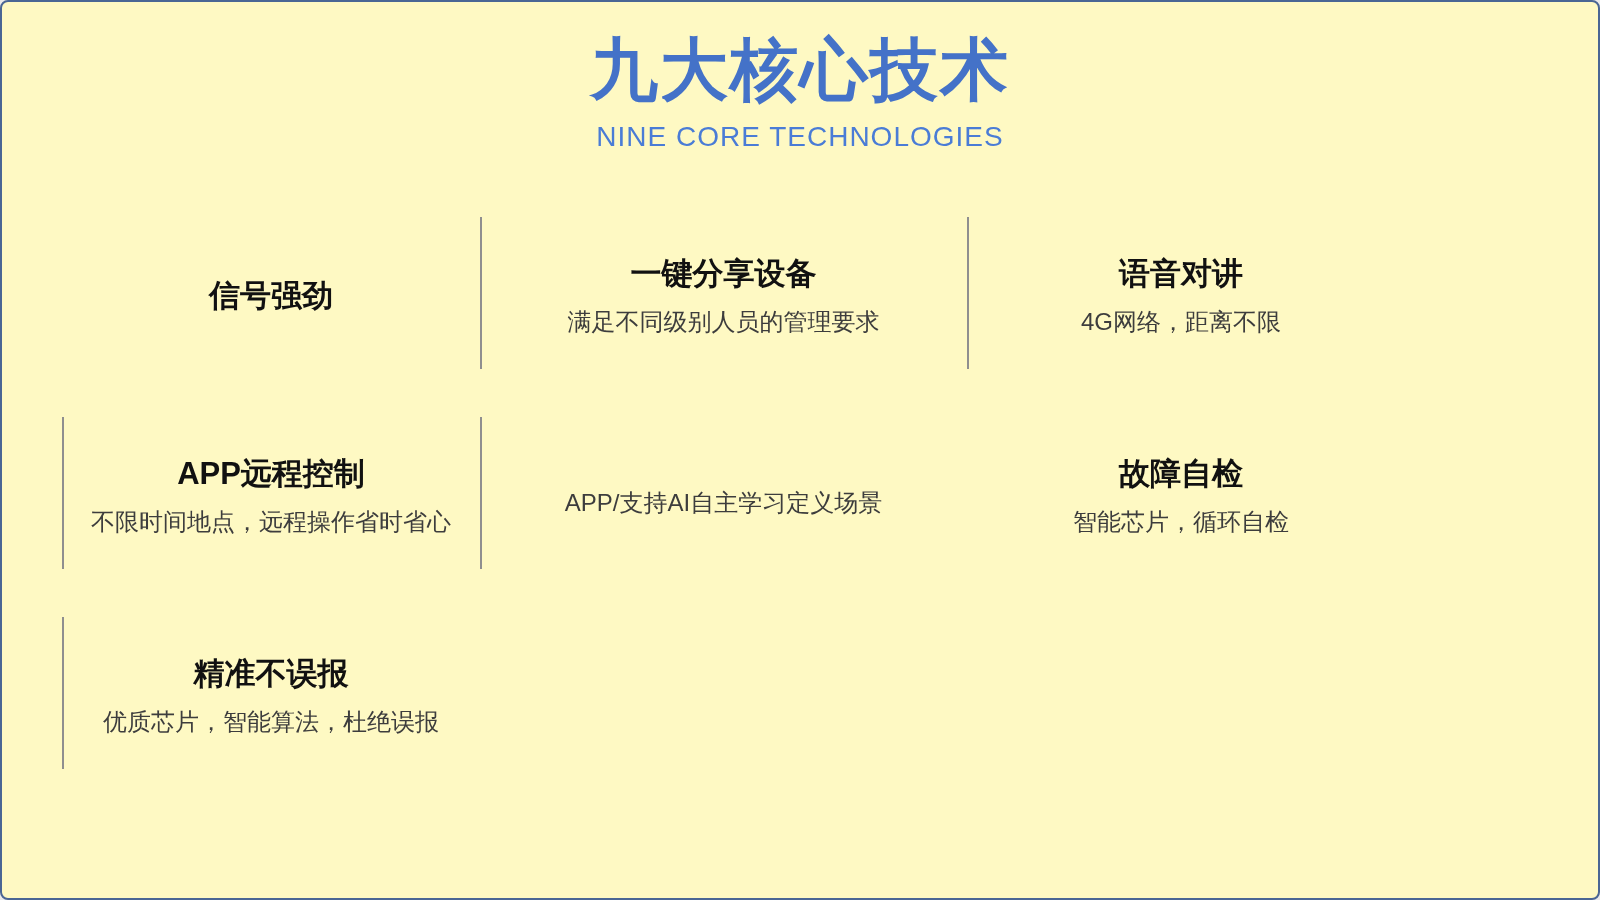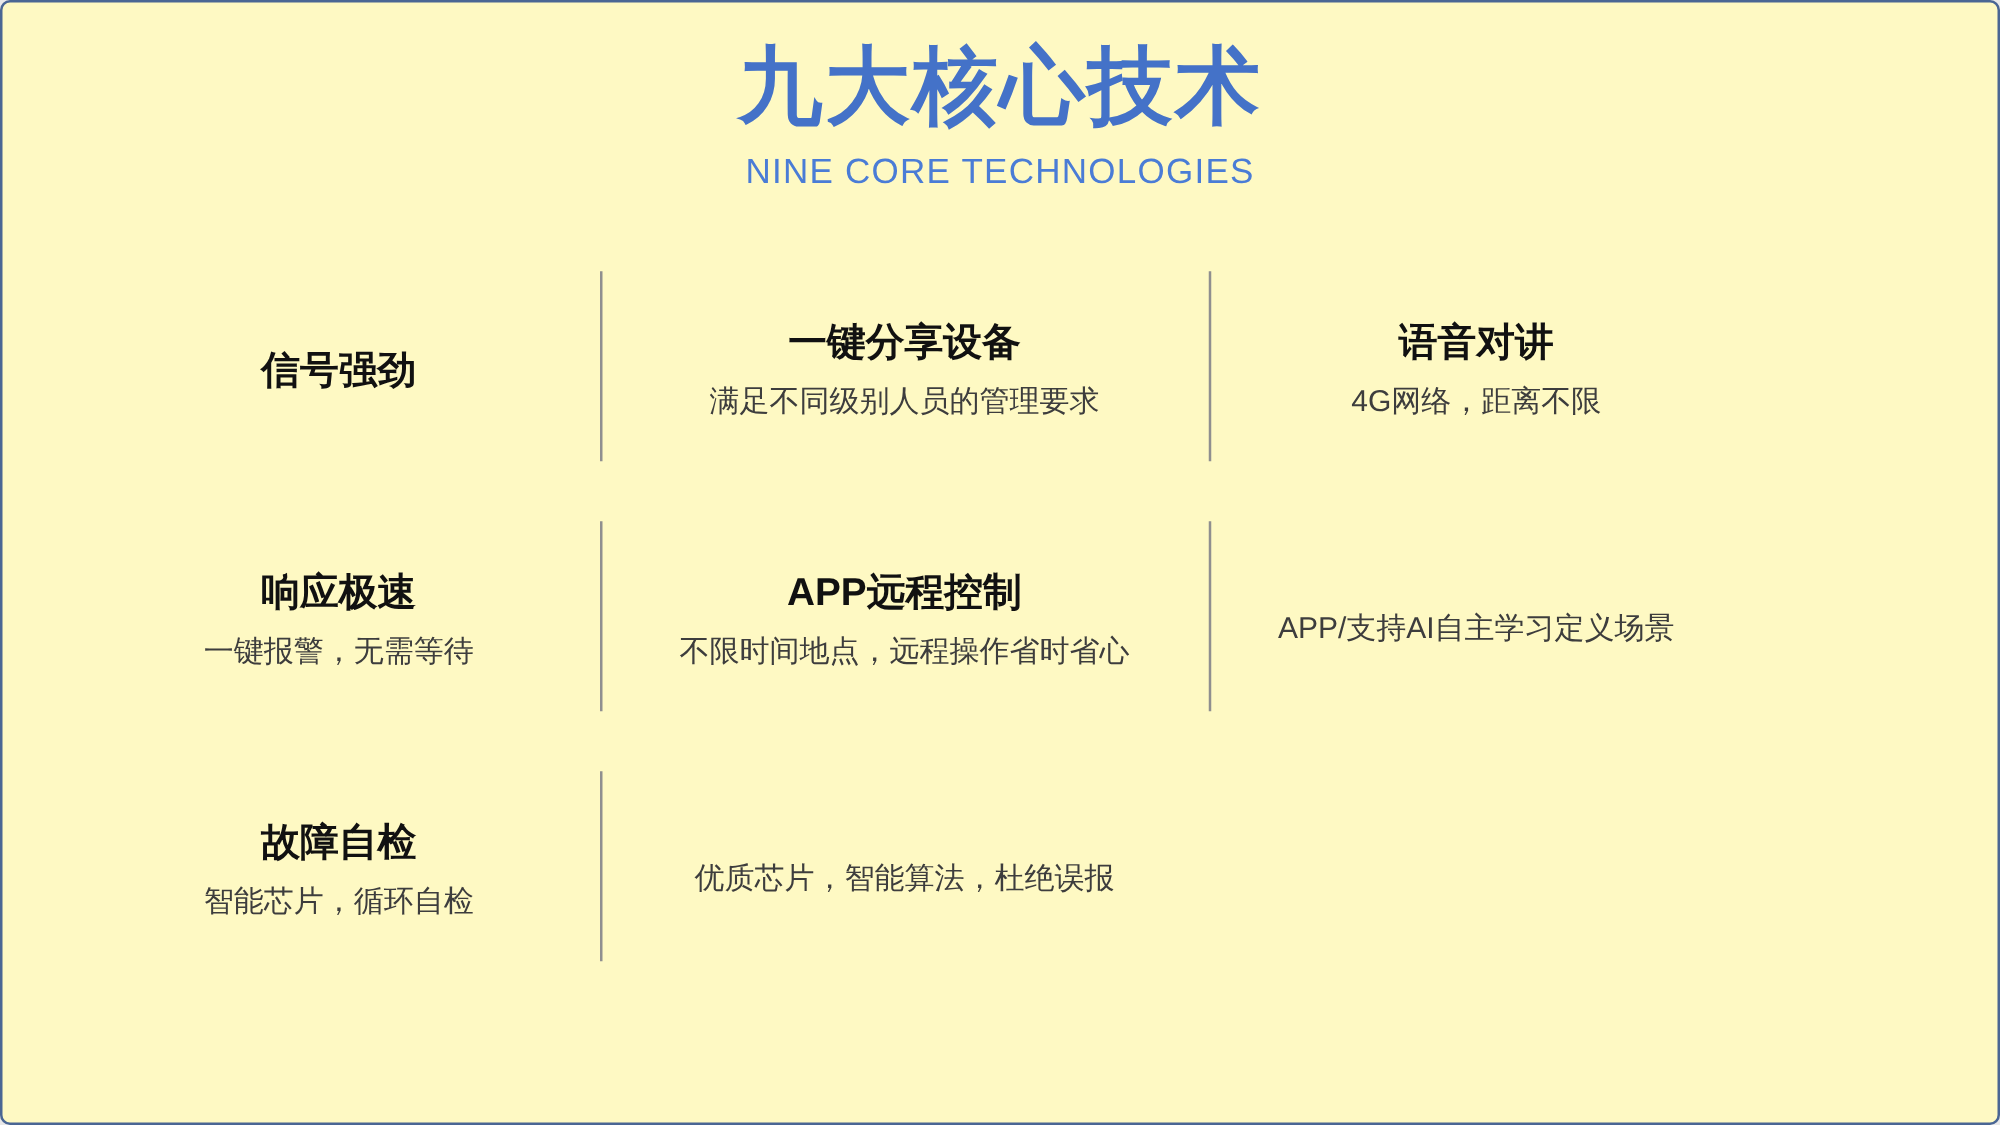--- a/index.html
+++ b/index.html
@@ -102,34 +102,31 @@
     </div>
     <div class="feature-cell has-divider">
       <div class="feature-title">一键分享设备</div>
       <div class="feature-desc">满足不同级别人员的管理要求</div>
     </div>
     <div class="feature-cell has-divider">
       <div class="feature-title">语音对讲</div>
       <div class="feature-desc">4G网络，距离不限</div>
     </div>
 
-    <div class="feature-cell">
-      <div class="feature-title">响应极速</div>
-      <div class="feature-desc">一键报警，无需等待</div>
-    </div>
     <div class="feature-cell has-divider">
       <div class="feature-title">APP远程控制</div>
       <div class="feature-desc">不限时间地点，远程操作省时省心</div>
     </div>
     <div class="feature-cell has-divider">
       <div class="feature-desc">APP/支持AI自主学习定义场景</div>
     </div>
 
     <div class="feature-cell">
       <div class="feature-title">故障自检</div>
       <div class="feature-desc">智能芯片，循环自检</div>
     </div>
     <div class="feature-cell has-divider">
+      <div class="feature-title">精准不误报</div>
       <div class="feature-desc">优质芯片，智能算法，杜绝误报</div>
     </div>
 
   </div>
 </div>
 
 </body></html>

